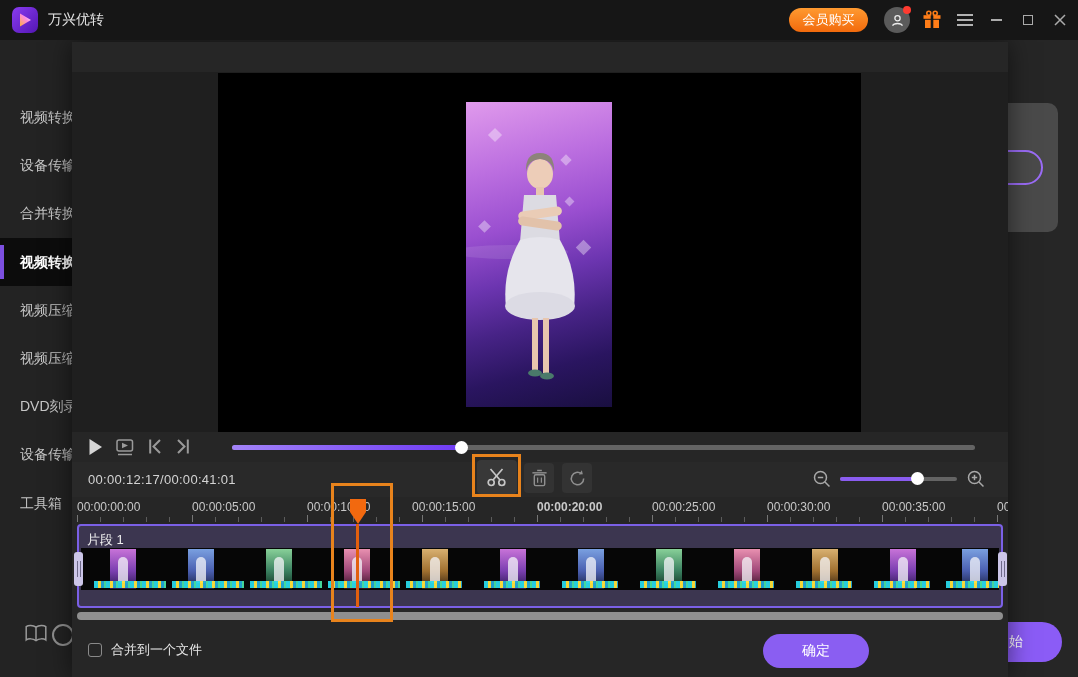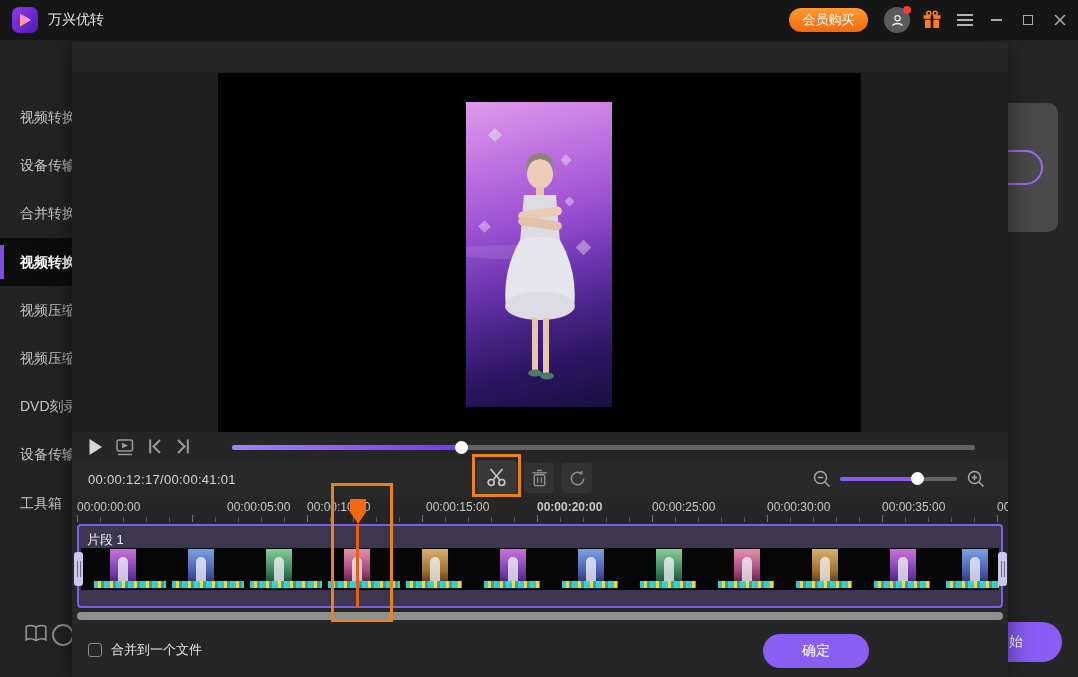--- a/index.html
+++ b/index.html
@@ -286,23 +286,23 @@
           <line x1="13" y1="13" x2="17.5" y2="17.5" stroke="#a8a8a8" stroke-width="1.5"></line>
           <line x1="5.8" y1="8.5" x2="11.2" y2="8.5" stroke="#a8a8a8" stroke-width="1.5"></line>
           <line x1="8.5" y1="5.8" x2="8.5" y2="11.2" stroke="#a8a8a8" stroke-width="1.5"></line>
         </svg>
       </div>
     </div>
 
     <div class="ruler">
       <div id="ruler-labels">
           <span class="ruler-label" style="left: 5px;">00:00:00:00</span>
-          <span class="ruler-label" style="left: 120px; margin-left: 35px;">00:00:05:00</span>
+          <span class="ruler-label" style="left: 120px;">00:00:05:00</span>
           <span class="ruler-label" style="left: 235px;">00:00:10:00</span>
-          <span class="ruler-label" style="left: 354px;">00:00:15:00</span>
+          <span class="ruler-label" style="left: 340px;">00:00:15:00</span>
           <span class="ruler-label" style="left: 465px; font-weight: bold;">00:00:20:00</span>
           <span class="ruler-label" style="left: 580px;">00:00:25:00</span>
           <span class="ruler-label" style="left: 695px;">00:00:30:00</span>
           <span class="ruler-label" style="left: 810px;">00:00:35:00</span>
           <span class="ruler-label" style="left: 925px;">00:00:40:00</span>
         </div>
       <div id="ruler-ticks">
           <div class="tick major" style="left: 5px;"></div>
           <div class="tick" style="left: 28px;"></div>
           <div class="tick" style="left: 51px;"></div>

